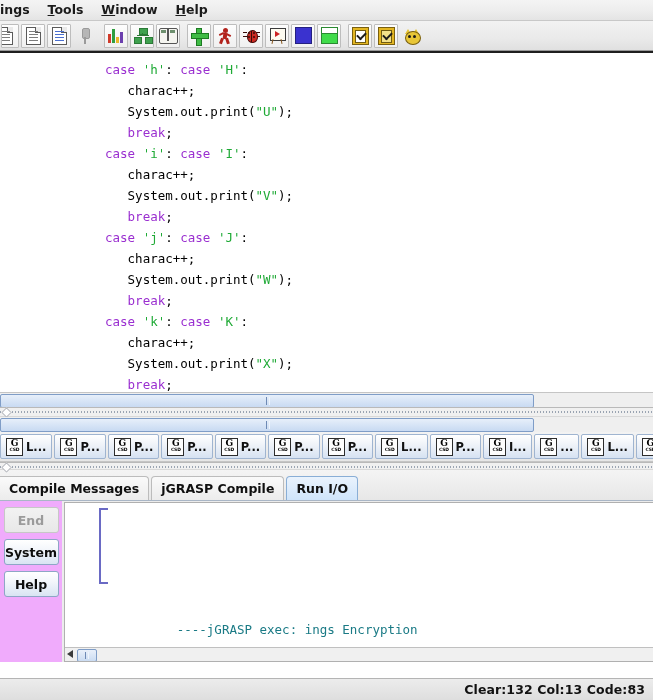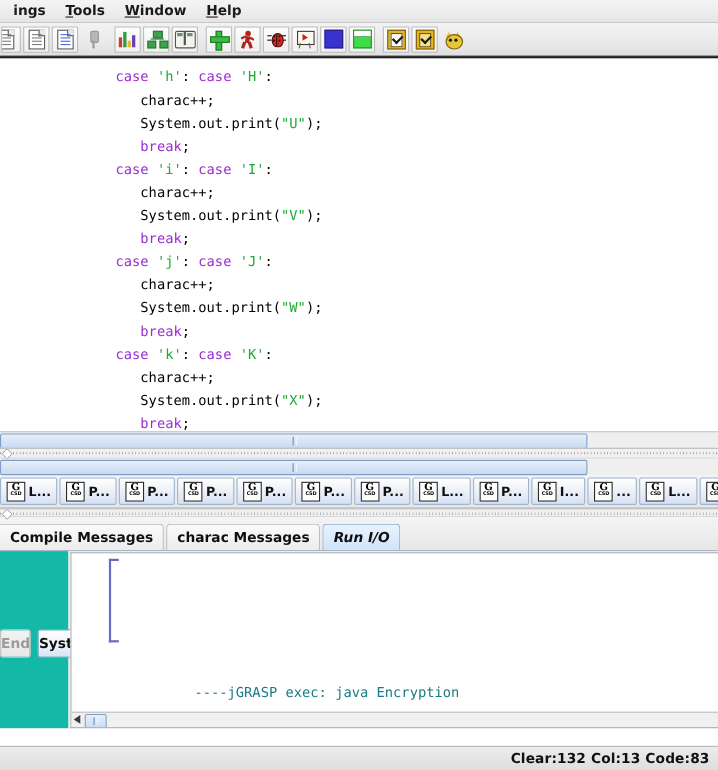--- a/index.html
+++ b/index.html
@@ -17,21 +17,21 @@
     position: relative;
   }
 
   
   .menubar {
     height: 21px;
     background: linear-gradient(to bottom, #f4f4f4 0%, #ededed 55%, #e4e4e4 100%);
     border-bottom: 1px solid #c8c8c8;
     display: flex;
     align-items: center;
-    padding-left: 12px;
+    padding-left: 0px;
     box-sizing: border-box;
   }
   .menu-item {
     font-family: "DejaVu Sans", sans-serif;
     font-size: 12.5px;
     font-weight: bold;
     color: #1a1a1a;
     padding: 0 9px;
     line-height: 20px;
     white-space: nowrap;
@@ -306,39 +306,38 @@
     border: 1px solid #bcbcbc;
     border-bottom: none;
     border-radius: 4px 4px 0 0;
     margin-right: 2px;
     white-space: nowrap;
     box-sizing: border-box;
   }
   .ptab.active {
     background: linear-gradient(to bottom,#eaf3fd,#cfe4fa);
     border-color: #89aed6;
-    font-style: italic;
   }
   .ptab.first { border-radius: 0 4px 0 0; margin-left: -1px; }
 
   
   .io-area {
     display: flex;
     height: 161px;
     background: #ececec;
     box-sizing: border-box;
   }
   .io-buttons {
     width: 62px;
     padding-top: 6px;
     display: flex;
-    flex-direction: row;
+    flex-direction: column;
     align-items: center;
     gap: 6px;
-    background: #14b8a6;
+    background: #f0abfc;
     flex: 0 0 auto;
     box-sizing: border-box;
   }
   .iobtn {
     width: 55px;
     height: 26px;
     font-family: "DejaVu Sans", sans-serif;
     font-size: 12.5px;
     font-weight: bold;
     color: #0d0d0d;
@@ -645,38 +644,38 @@
       <span class="gicon">
         <span class="g">G</span>
         <span class="csd">CSD</span>
       </span>
     </div>
   </div>
 <div class="dotted-rail" style="height:6px;"></div>
 
 <div class="paneltabs" id="panel-tabs">
     <div class="ptab first">Compile Messages</div>
-    <div class="ptab">charac Messages</div>
+    <div class="ptab">jGRASP Compile</div>
     <div class="ptab active">Run I/O</div>
   </div>
 
 <div class="io-area">
   <div class="io-buttons" id="io-buttons">
       <div class="iobtn disabled">End</div>
       <div class="iobtn">System</div>
       <div class="iobtn">Help</div>
     </div>
 
   <div class="io-console">
     <div class="io-lines">
 
       <div class="bracket" style="top:5px;height:72px;"></div>
 
       <div class="io-row">
-        <span class="c-teal"> ----jGRASP exec: java Encryption</span>
+        <span class="c-teal"> ----jGRASP exec: ings Encryption</span>
       </div>
 
       
 
       
 
       
 
       
 

